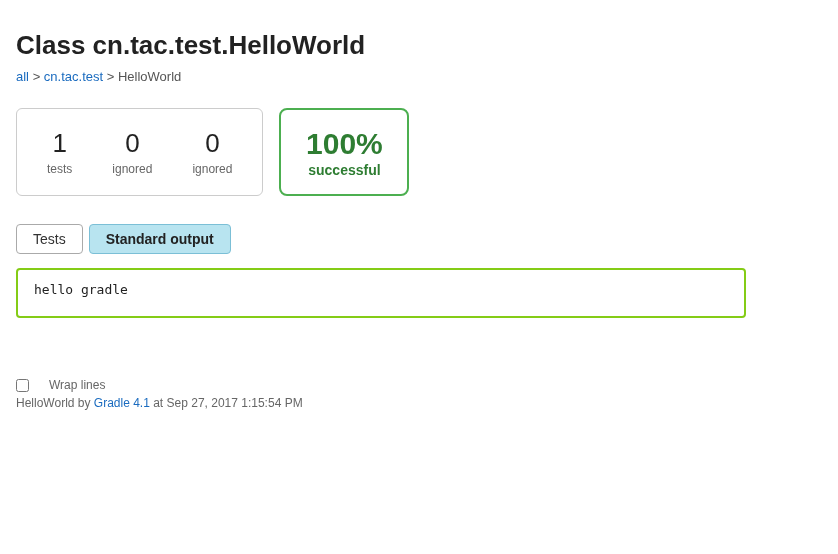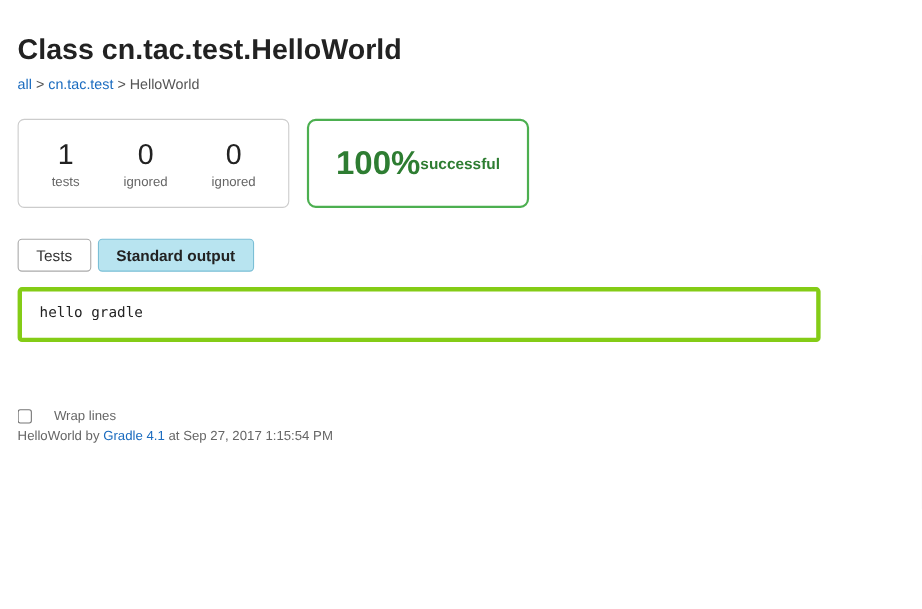--- a/index.html
+++ b/index.html
@@ -66,21 +66,21 @@
       color: #666;
       margin-top: 2px;
     }
 
     .success-box {
       border: 2px solid #4caf50;
       border-radius: 8px;
       background: #fff;
       padding: 16px 24px;
       display: flex;
-      flex-direction: row;
+      flex-direction: column;
       align-items: center;
       justify-content: center;
       min-width: 130px;
     }
     .success-percent {
       font-size: 30px;
       font-weight: bold;
       color: #2e7d32;
       line-height: 1.2;
     }
@@ -107,21 +107,21 @@
     }
     .tab-btn.active {
       background: #b8e4f0;
       border-color: #7bbfd6;
       color: #222;
       font-weight: bold;
       text-align: right;
     }
 
     .output-box {
-      border: 4px solid #84cc16;
+      border: 2px solid #84cc16;
       border-radius: 4px;
       background: #fff;
       padding: 12px 16px;
       font-family: monospace;
       font-size: 13px;
       color: #222;
       min-height: 50px;
       width: 100%;
       max-width: 730px;
     }

